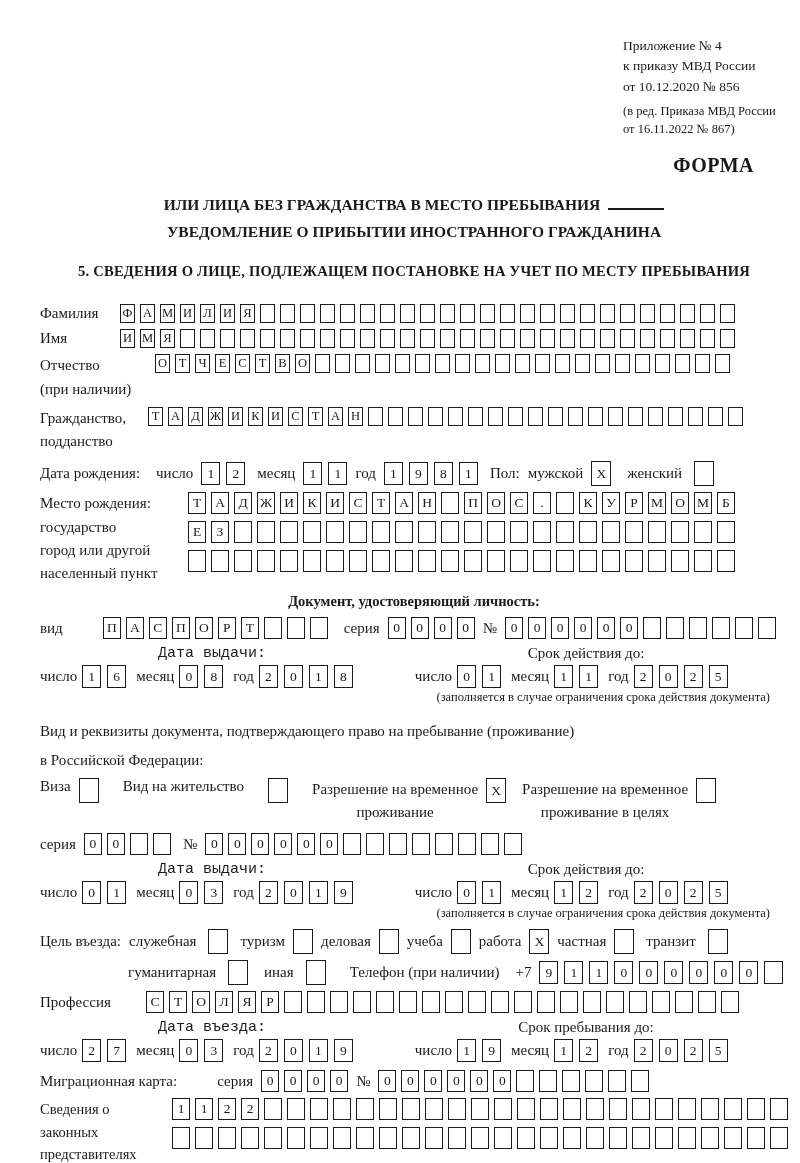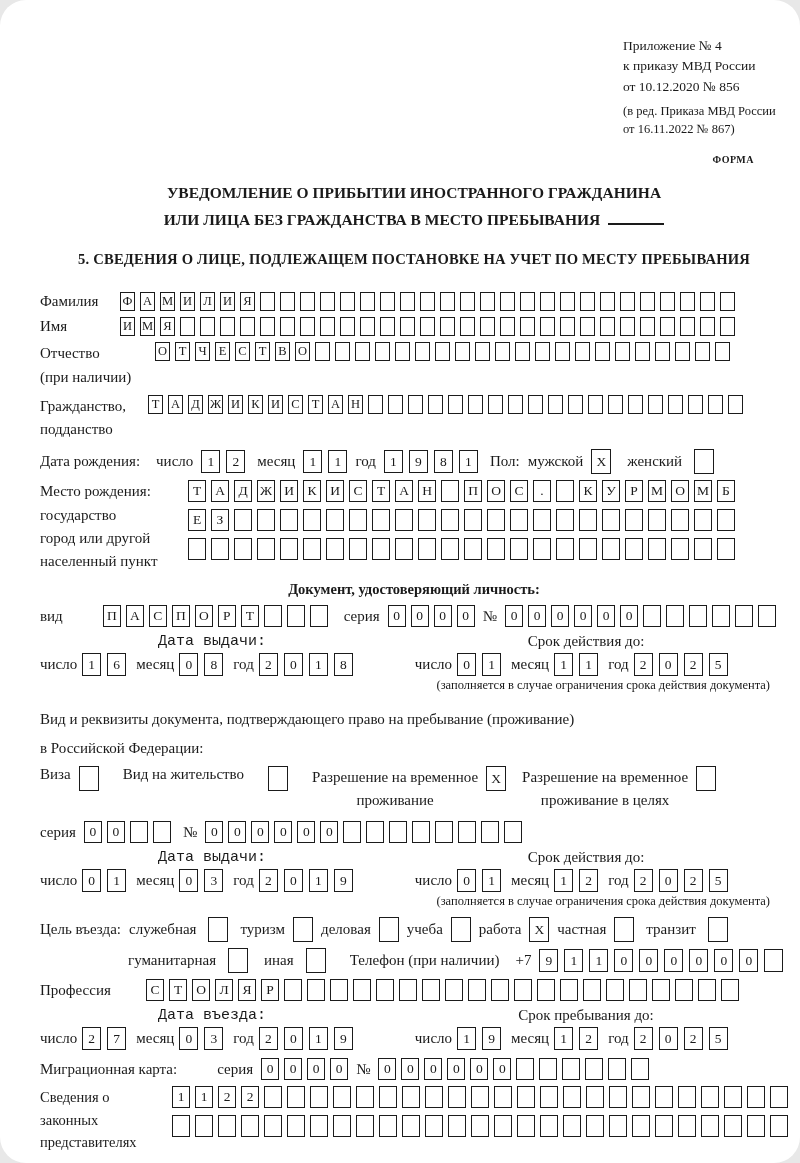--- a/index.html
+++ b/index.html
@@ -1,24 +1,24 @@
 <!DOCTYPE html>
 <html><head>
 <meta charset="utf-8">
 <style>
   * { margin:0; padding:0; box-sizing:border-box; }
   body { background:#e8e8e8; font-family:"Liberation Serif", serif; }
   .page {
     width:800px; height:1163px; background:#ffffff; color:#1a1a1a;
     margin:0 auto; padding:36px 12px 16px 40px; overflow:hidden;
-    font-size:15px; position:relative;border-radius:26px;
+    font-size:15px; position:relative;
   }
   .hdr-block { margin-left:583px; width:200px; font-size:13.5px; line-height:1.5; }
   .hdr-sub { margin-top:5px; font-size:12.5px; line-height:1.45; }
-  .forma { text-align:right; padding-right:34px; font-weight:bold; font-size:10px; margin-top:16px; letter-spacing:.5px; }
+  .forma { text-align:right; padding-right:34px; font-weight:bold; font-size:20px; margin-top:16px; letter-spacing:.5px; }
   .title { text-align:center; font-weight:bold; font-size:15.5px; line-height:1.75; margin-top:14px; }
   .t-underline { display:inline-block; width:56px; border-bottom:2px solid #1a1a1a; margin-left:8px; vertical-align:baseline; }
   .sec-head { text-align:center; font-weight:bold; font-size:14.6px; margin-top:18px; letter-spacing:.2px; }
 
   .row { display:flex; align-items:center; margin-bottom:6px; }
   .row.top { align-items:flex-start; }
   .lbl { white-space:nowrap; }
   .lbl-col { line-height:1.55; }
   .cells { display:flex; gap:5px; }
   .cell {
@@ -60,24 +60,24 @@
     <div>к приказу МВД России</div>
     <div>от 10.12.2020 № 856</div>
     <div class="hdr-sub">
       <div>(в ред. Приказа МВД России</div>
       <div>от 16.11.2022 № 867)</div>
     </div>
   </div>
   <div class="forma">ФОРМА</div>
 
   <div class="title">
-    <div>УВЕДОМЛЕНИЕ О ПРИБЫТИИ ИНОСТРАННОГО ГРАЖДАНИНА</div>
     <div>
       <span>ИЛИ ЛИЦА БЕЗ ГРАЖДАНСТВА В МЕСТО ПРЕБЫВАНИЯ</span><span class="t-underline"></span>
     </div>
+    <div>УВЕДОМЛЕНИЕ О ПРИБЫТИИ ИНОСТРАННОГО ГРАЖДАНИНА</div>
   </div>
 
   <div class="sec-head">5. СВЕДЕНИЯ О ЛИЦЕ, ПОДЛЕЖАЩЕМ ПОСТАНОВКЕ НА УЧЕТ ПО МЕСТУ ПРЕБЫВАНИЯ</div>
 
   <div class="row" style="margin-top:24px">
     <span class="lbl" style="width:80px">Фамилия</span>
     <span class="cells">
         <span class="cell">Ф</span>
         <span class="cell">А</span>
         <span class="cell">М</span>

